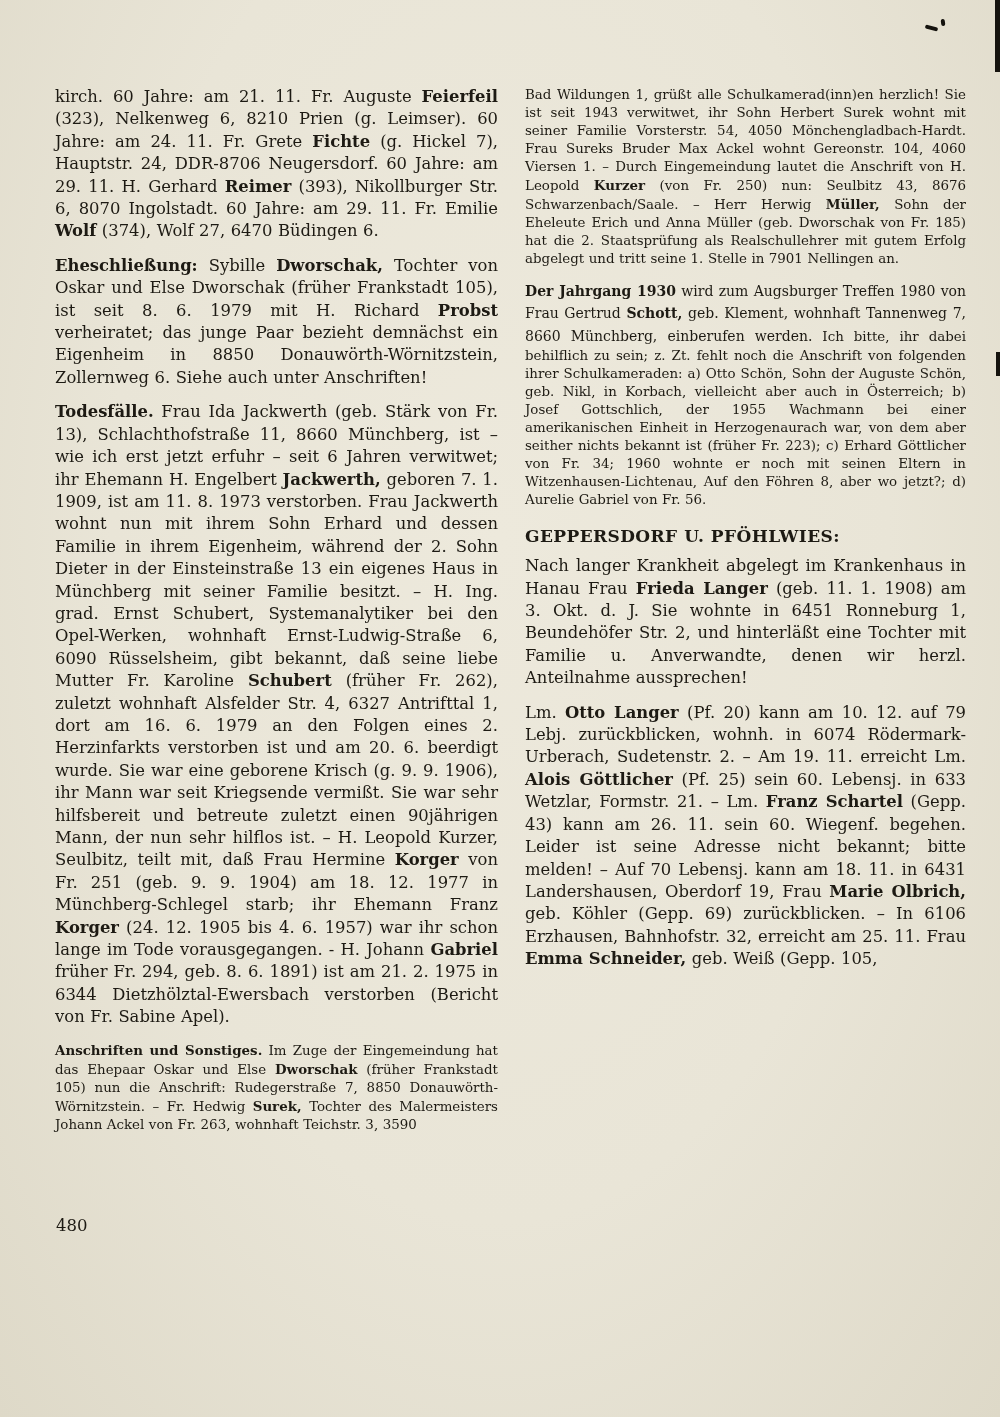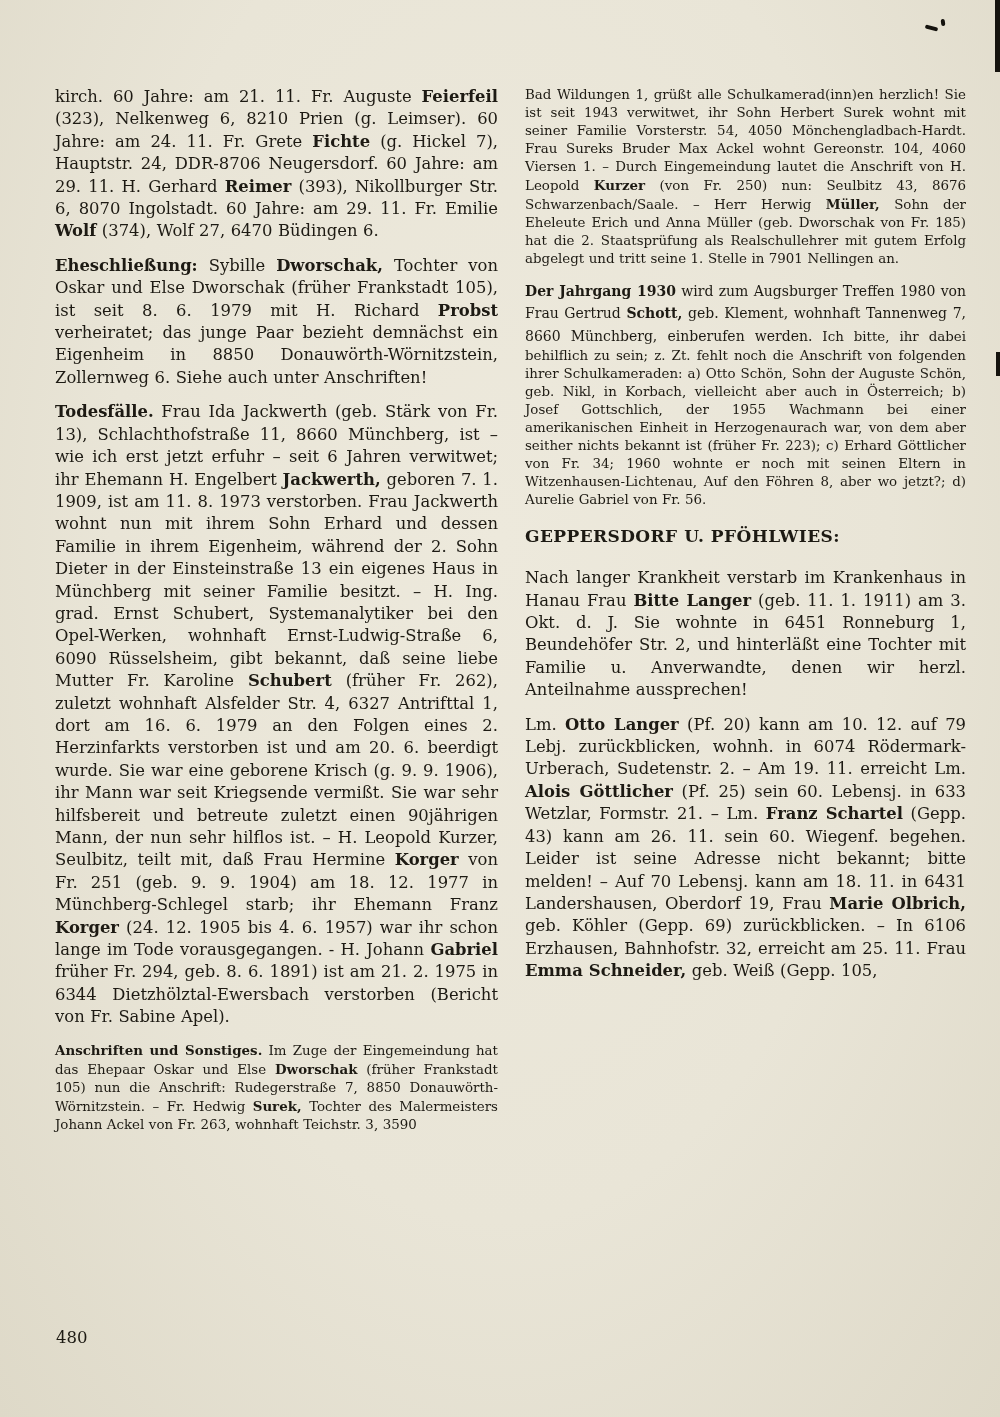--- a/index.html
+++ b/index.html
@@ -21,25 +21,25 @@
   .col{width:443px;flex:0 0 443px;}
   .col.right{width:441px;flex:0 0 441px;}
   .block{
     margin:0 0 12px 0;
     text-align:justify;
     hyphens:auto;-webkit-hyphens:auto;
     word-spacing:0.02em;
   }
   .block.body{font-size:16.4px;line-height:22.4px;}
   .block.small{font-size:13.4px;line-height:18px;}
-  .block.heading{font-size:17px;line-height:22px;font-weight:bold;letter-spacing:.4px;margin:16px 0 20px 0;text-align:left;}
+  .block.heading{font-size:17px;line-height:22px;font-weight:bold;letter-spacing:.4px;margin:16px 0 8px 0;text-align:left;}
   span.b{font-weight:bold;}
   span.lg{font-size:14px;line-height:22.4px;}
   .page-number{
-    position:absolute;left:56px;top:1328px;
+    position:absolute;left:56px;top:1216px;
     font-size:16.5px;
   }
   .artifact{position:absolute;background:#15130e;}
   .a-edge-top{right:0;top:0;width:5px;height:72px;}
   .a-edge-mid{right:0;top:352px;width:4px;height:24px;}
   .a-speck-1{left:925px;top:26px;width:13px;height:4px;transform:rotate(14deg);border-radius:2px;}
   .a-speck-2{left:941px;top:19px;width:4px;height:7px;transform:rotate(-8deg);border-radius:2px;}
 </style>
 </head>
 <body>
@@ -50,21 +50,21 @@
     <div class="col left">
         <p class="block body"><span>kirch. 60 Jahre: am 21. 11. Fr. Auguste </span><span class="b">Feierfeil</span><span> (323), Nelkenweg 6, 8210 Prien (g. Leimser). 60 Jahre: am 24. 11. Fr. Grete </span><span class="b">Fichte</span><span> (g. Hickel 7), Hauptstr. 24, DDR-8706 Neugersdorf. 60 Jahre: am 29. 11. H. Gerhard </span><span class="b">Reimer</span><span> (393), Nikollburger Str. 6, 8070 Ingolstadt. 60 Jahre: am 29. 11. Fr. Emilie </span><span class="b">Wolf</span><span> (374), Wolf 27, 6470 Büdingen 6.</span></p>
         <p class="block body"><span class="b">Eheschließung:</span><span> Sybille </span><span class="b">Dworschak,</span><span> Tochter von Oskar und Else Dworschak (früher Frankstadt 105), ist seit 8. 6. 1979 mit H. Richard </span><span class="b">Probst</span><span> verheiratet; das junge Paar bezieht demnächst ein Eigenheim in 8850 Donauwörth-Wörnitzstein, Zollernweg 6. Siehe auch unter Anschriften!</span></p>
         <p class="block body"><span class="b">Todesfälle.</span><span> Frau Ida Jackwerth (geb. Stärk von Fr. 13), Schlachthofstraße 11, 8660 Münchberg, ist – wie ich erst jetzt erfuhr – seit 6 Jahren verwitwet; ihr Ehemann H. Engelbert </span><span class="b">Jackwerth,</span><span> geboren 7. 1. 1909, ist am 11. 8. 1973 verstorben. Frau Jackwerth wohnt nun mit ihrem Sohn Erhard und dessen Familie in ihrem Eigenheim, während der 2. Sohn Dieter in der Einsteinstraße 13 ein eigenes Haus in Münchberg mit seiner Familie besitzt. – H. Ing. grad. Ernst Schubert, Systemanalytiker bei den Opel-Werken, wohnhaft Ernst-Ludwig-Straße 6, 6090 Rüsselsheim, gibt bekannt, daß seine liebe Mutter Fr. Karoline </span><span class="b">Schubert</span><span> (früher Fr. 262), zuletzt wohnhaft Alsfelder Str. 4, 6327 Antrifttal 1, dort am 16. 6. 1979 an den Folgen eines 2. Herzinfarkts verstorben ist und am 20. 6. beerdigt wurde. Sie war eine geborene Krisch (g. 9. 9. 1906), ihr Mann war seit Kriegsende vermißt. Sie war sehr hilfsbereit und betreute zuletzt einen 90jährigen Mann, der nun sehr hilflos ist. – H. Leopold Kurzer, Seulbitz, teilt mit, daß Frau Hermine </span><span class="b">Korger</span><span> von Fr. 251 (geb. 9. 9. 1904) am 18. 12. 1977 in Münchberg-Schlegel starb; ihr Ehemann Franz </span><span class="b">Korger</span><span> (24. 12. 1905 bis 4. 6. 1957) war ihr schon lange im Tode vorausgegangen. - H. Johann </span><span class="b">Gabriel</span><span> früher Fr. 294, geb. 8. 6. 1891) ist am 21. 2. 1975 in 6344 Dietzhölztal-Ewersbach verstorben (Bericht von Fr. Sabine Apel).</span></p>
         <p class="block small"><span class="b">Anschriften und Sonstiges.</span><span> Im Zuge der Eingemeindung hat das Ehepaar Oskar und Else </span><span class="b">Dworschak</span><span> (früher Frankstadt 105) nun die Anschrift: Rudegerstraße 7, 8850 Donauwörth-Wörnitzstein. – Fr. Hedwig </span><span class="b">Surek,</span><span> Tochter des Malermeisters Johann Ackel von Fr. 263, wohnhaft Teichstr. 3, 3590</span></p>
       </div>
     <div class="col right">
         <p class="block small"><span>Bad Wildungen 1, grüßt alle Schulkamerad(inn)en herzlich! Sie ist seit 1943 verwitwet, ihr Sohn Herbert Surek wohnt mit seiner Familie Vorsterstr. 54, 4050 Mönchengladbach-Hardt. Frau Sureks Bruder Max Ackel wohnt Gereonstr. 104, 4060 Viersen 1. – Durch Eingemeindung lautet die Anschrift von H. Leopold </span><span class="b">Kurzer</span><span> (von Fr. 250) nun: Seulbitz 43, 8676 Schwarzenbach/Saale. – Herr Herwig </span><span class="b">Müller,</span><span> Sohn der Eheleute Erich und Anna Müller (geb. Dworschak von Fr. 185) hat die 2. Staatsprüfung als Realschullehrer mit gutem Erfolg abgelegt und tritt seine 1. Stelle in 7901 Nellingen an.</span></p>
         <p class="block small"><span class="b lg">Der Jahrgang 1930</span><span class="lg"> wird zum Augsburger Treffen 1980 von Frau Gertrud </span><span class="b lg">Schott,</span><span class="lg"> geb. Klement, wohnhaft Tannenweg 7, 8660 Münchberg, einberufen werden.</span><span> Ich bitte, ihr dabei behilflich zu sein; z. Zt. fehlt noch die Anschrift von folgenden ihrer Schulkameraden: a) Otto Schön, Sohn der Auguste Schön, geb. Nikl, in Korbach, vielleicht aber auch in Österreich; b) Josef Gottschlich, der 1955 Wachmann bei einer amerikanischen Einheit in Herzogenaurach war, von dem aber seither nichts bekannt ist (früher Fr. 223); c) Erhard Göttlicher von Fr. 34; 1960 wohnte er noch mit seinen Eltern in Witzenhausen-Lichtenau, Auf den Föhren 8, aber wo jetzt?; d) Aurelie Gabriel von Fr. 56.</span></p>
         <p class="block heading"><span class="b">GEPPERSDORF U. PFÖHLWIES:</span></p>
-        <p class="block body"><span>Nach langer Krankheit verstarb im Krankenhaus in Hanau Frau </span><span class="b">Bitte Langer</span><span> (geb. 11. 1. 1911) am 3. Okt. d. J. Sie wohnte in 6451 Ronneburg 1, Beundehöfer Str. 2, und hinterläßt eine Tochter mit Familie u. Anverwandte, denen wir herzl. Anteilnahme aussprechen!</span></p>
+        <p class="block body"><span>Nach langer Krankheit abgelegt im Krankenhaus in Hanau Frau </span><span class="b">Frieda Langer</span><span> (geb. 11. 1. 1908) am 3. Okt. d. J. Sie wohnte in 6451 Ronneburg 1, Beundehöfer Str. 2, und hinterläßt eine Tochter mit Familie u. Anverwandte, denen wir herzl. Anteilnahme aussprechen!</span></p>
         <p class="block body"><span>Lm. </span><span class="b">Otto Langer</span><span> (Pf. 20) kann am 10. 12. auf 79 Lebj. zurückblicken, wohnh. in 6074 Rödermark-Urberach, Sudetenstr. 2. – Am 19. 11. erreicht Lm. </span><span class="b">Alois Göttlicher</span><span> (Pf. 25) sein 60. Lebensj. in 633 Wetzlar, Formstr. 21. – Lm. </span><span class="b">Franz Schartel</span><span> (Gepp. 43) kann am 26. 11. sein 60. Wiegenf. begehen. Leider ist seine Adresse nicht bekannt; bitte melden! – Auf 70 Lebensj. kann am 18. 11. in 6431 Landershausen, Oberdorf 19, Frau </span><span class="b">Marie Olbrich,</span><span> geb. Köhler (Gepp. 69) zurückblicken. – In 6106 Erzhausen, Bahnhofstr. 32, erreicht am 25. 11. Frau </span><span class="b">Emma Schneider,</span><span> geb. Weiß (Gepp. 105,</span></p>
       </div>
   </div>
 
   <div class="page-number">480</div>
 
   <div class="artifact a-edge-top"></div>
   <div class="artifact a-edge-mid"></div>
   <div class="artifact a-speck-1"></div>
   <div class="artifact a-speck-2"></div>

